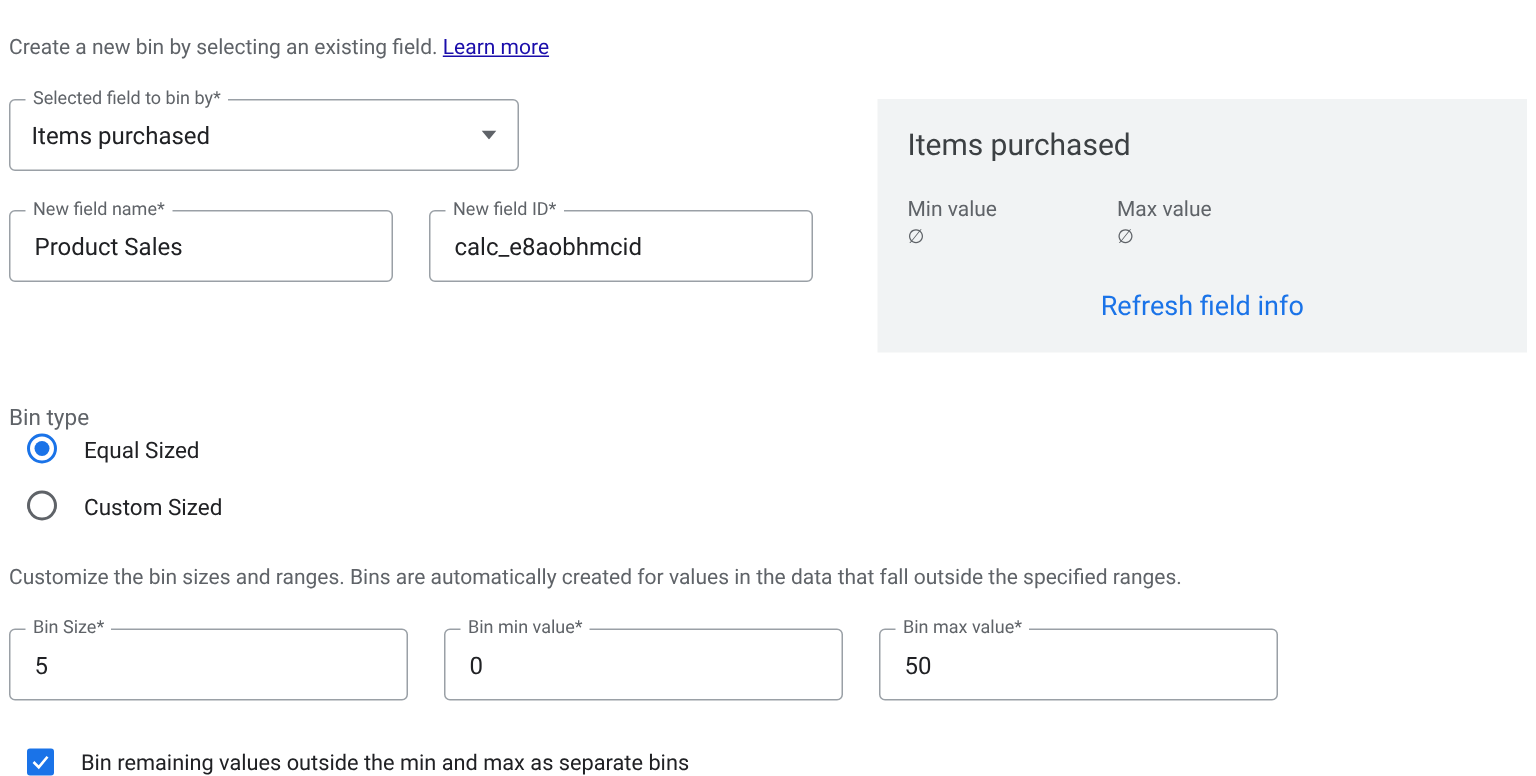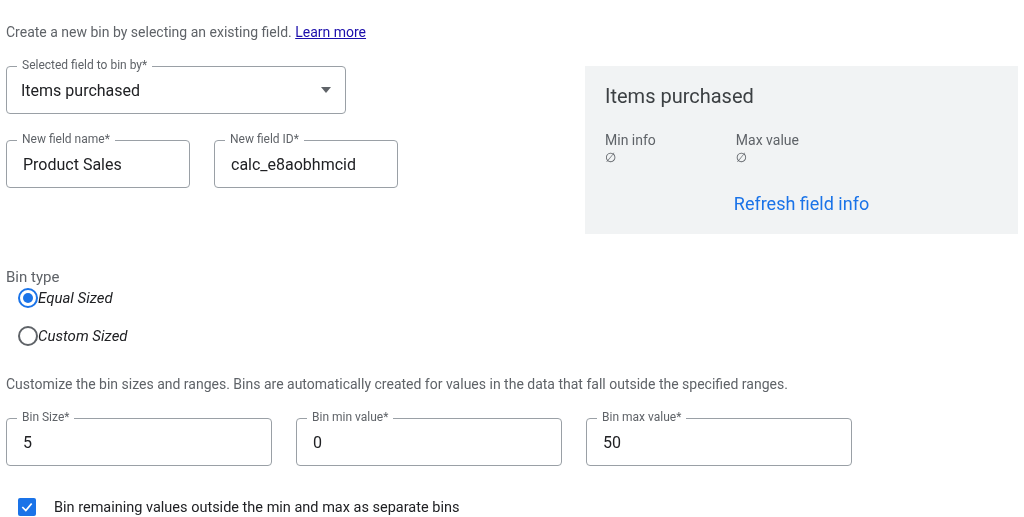--- a/index.html
+++ b/index.html
@@ -96,37 +96,37 @@
     width: 100%;
     background: transparent;
     font-family: inherit;
   }
   .field.select .caret {
     margin-left: auto;
     color: var(--text-secondary);
   }
   .row { display: flex; gap: 24px; }
   .w340 { width: 340px; gap: 34px; }
-  .w220 { width: 184px; }
+  .w220 { width: 256px; }
 
   
   .section-label {
     color: var(--text-secondary);
     font-size: 15px;
     margin-top: 34px;
     margin-bottom: 2px;
   }
 
   
   .radio-group { display: flex; flex-direction: column; gap: 18px; padding-left: 12px; }
   .radio-item {
     display: flex;
-    align-items: center;
+    align-items: flex-end;
+    gap: 18px;
     cursor: pointer;
-    font-style: italic;
   }
   .radio {
     width: 20px; height: 20px; border-radius: 50%;
     border: 2px solid #5f6368;
     display: flex; align-items: center; justify-content: center;
   }
   .radio.checked { border-color: var(--radio-blue); }
   .radio.checked::after {
     content: "";
     width: 10px; height: 10px; border-radius: 50%;
@@ -190,21 +190,21 @@
         <input class="value" type="text" value="calc_e8aobhmcid" style="">
       </div>
     </div>
 
   </div>
 
   <div class="right">
     <div class="right-title">Items purchased</div>
     <div class="minmax-row">
       <div class="minmax-col">
-        <div class="lbl">Min info</div>
+        <div class="lbl">Min value</div>
         <div class="val">∅</div>
       </div>
       <div class="minmax-col">
         <div class="lbl">Max value</div>
         <div class="val">∅</div>
       </div>
     </div>
     <div class="refresh">Refresh field info</div>
   </div>
 </div>

